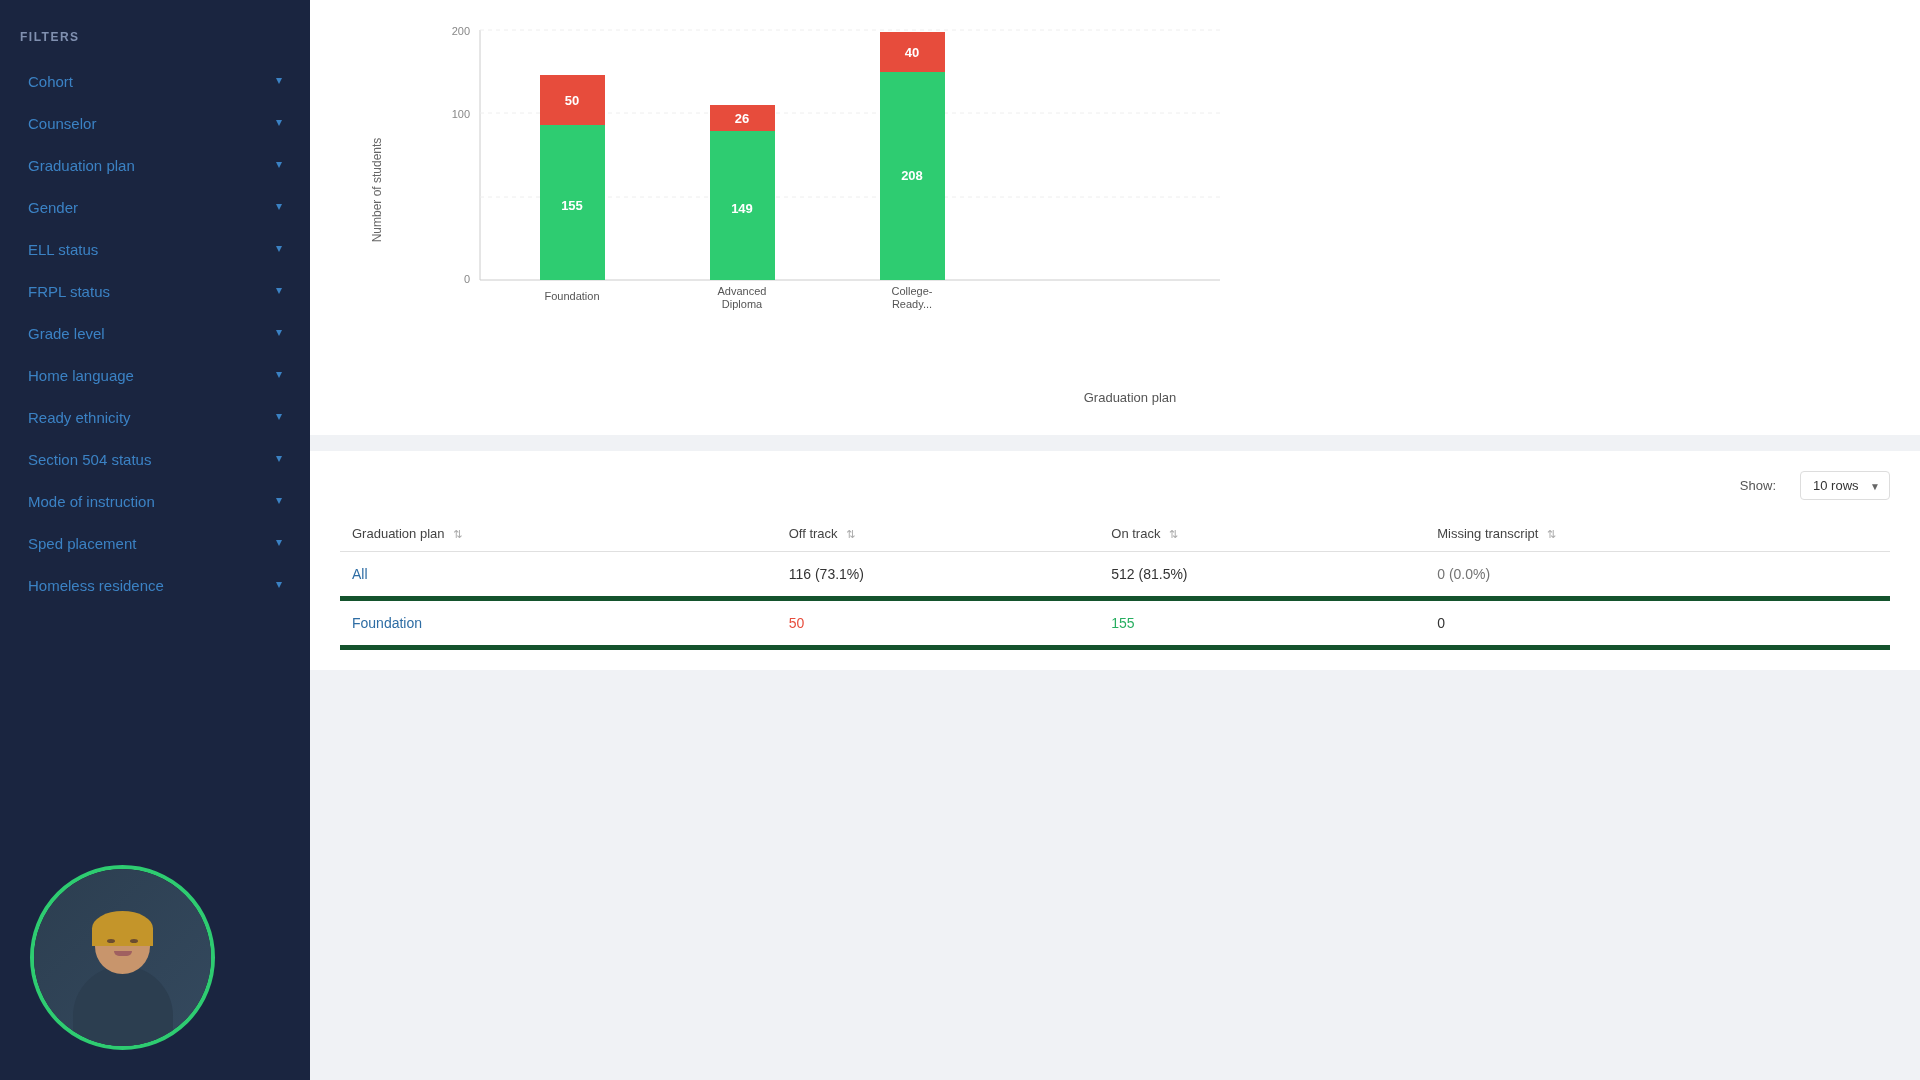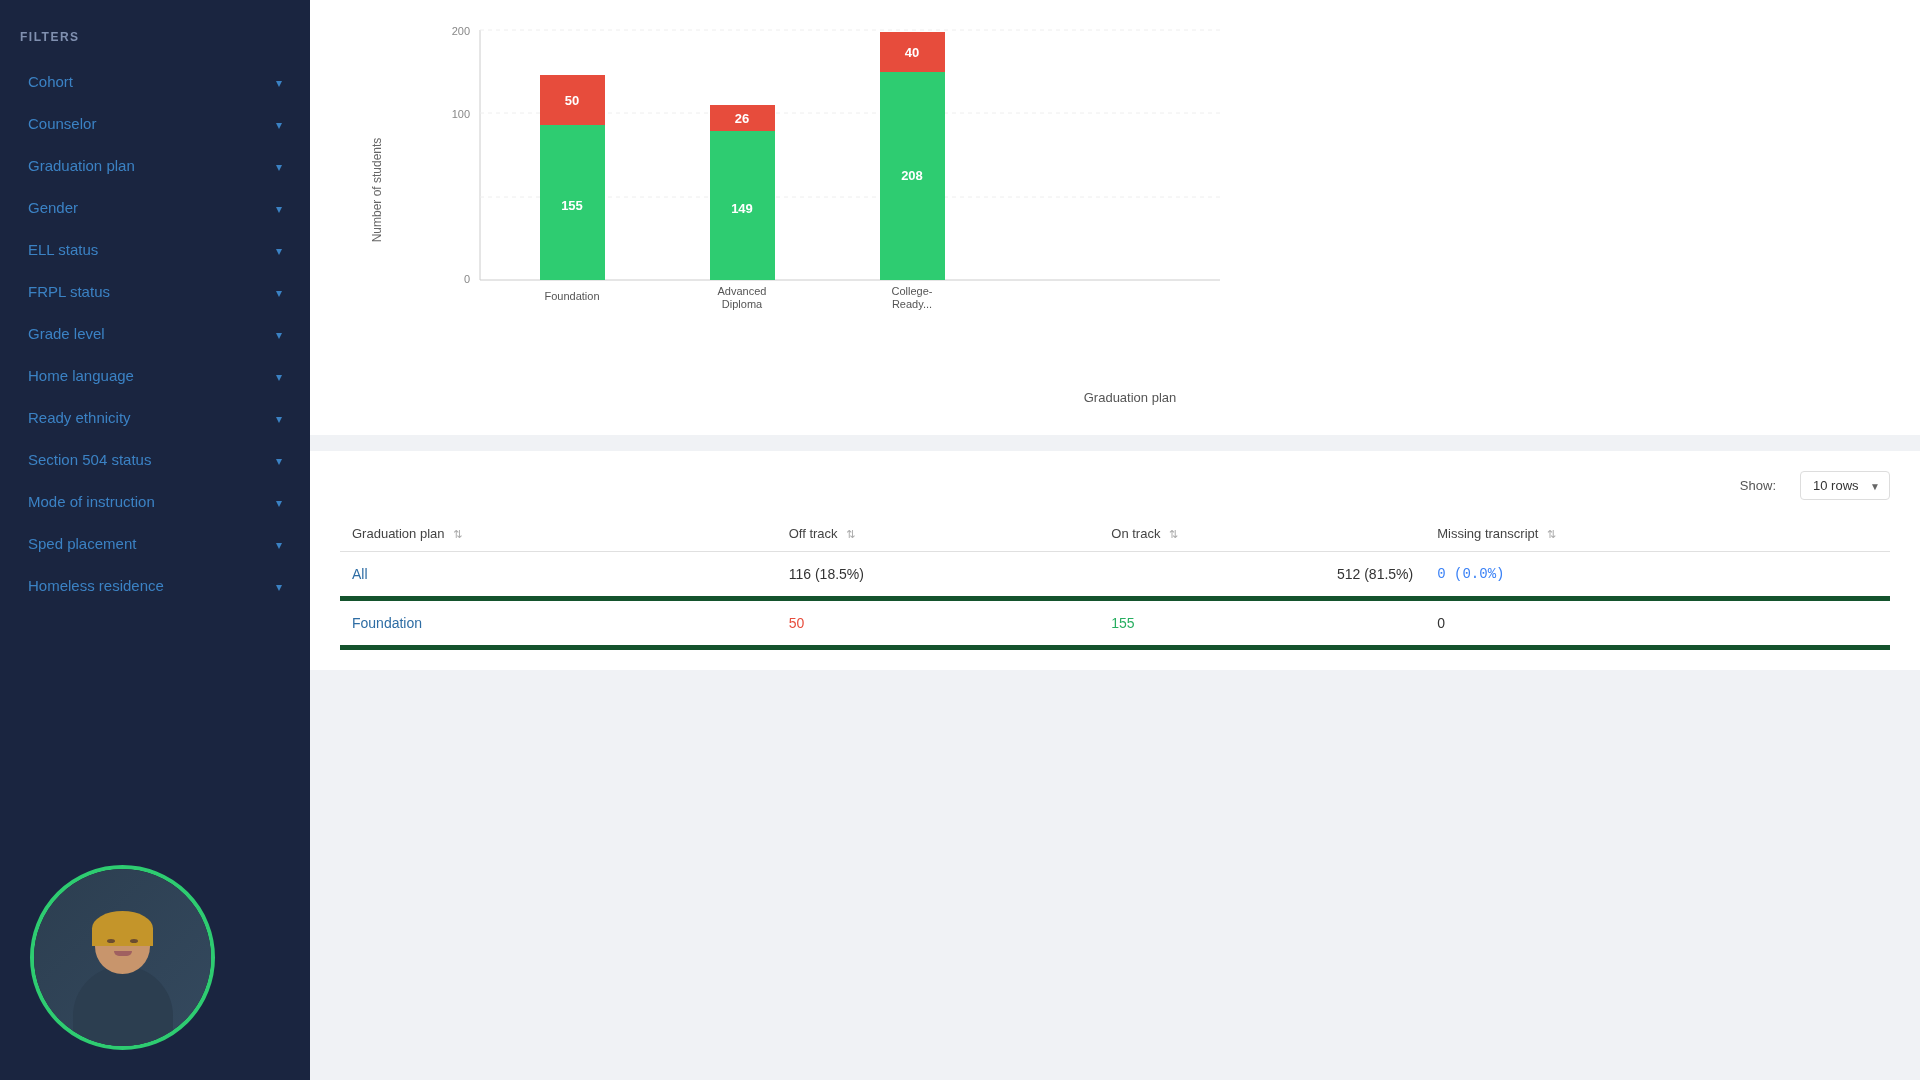--- a/index.html
+++ b/index.html
@@ -41,21 +41,21 @@
       color: #8090b0;
       font-size: 12px;
       font-weight: 700;
       letter-spacing: 1.5px;
       text-transform: uppercase;
       padding: 10px 20px 16px 20px;
     }
 
     .filter-item {
       display: flex;
-      align-items: flex-end;
+      align-items: flex-start;
       justify-content: space-between;
       padding: 12px 20px;
       cursor: pointer;
       color: #3b82c4;
       font-size: 15px;
       font-weight: 500;
       border-radius: 4px;
       margin: 1px 8px;
       gap: 12px;
     }
@@ -351,23 +351,23 @@
             <th>
               <span>Missing transcript</span>
               <span class="sort-icon">⇅</span>
             </th>
           </tr>
         </thead>
         <tbody>
 
           <tr>
             <td class="link-cell">All</td>
-            <td style="color:#333;">116 (18.5%)</td>
-            <td style="color:#333;text-align:right;">512 (81.5%)</td>
-            <td style="color:#3b82f6;font-family:Liberation Mono, monospace;">0 (0.0%)</td>
+            <td style="color:#333;">116 (73.1%)</td>
+            <td style="color:#333;">512 (81.5%)</td>
+            <td style="color:#737373;">0 (0.0%)</td>
           </tr>
 
           <tr>
             <td class="link-cell">Foundation</td>
             <td class="link-cell" style="color:#e74c3c;">50</td>
             <td class="link-cell" style="color:#27ae60;">155</td>
             <td style="color:#333;">0</td>
           </tr>
 
 

